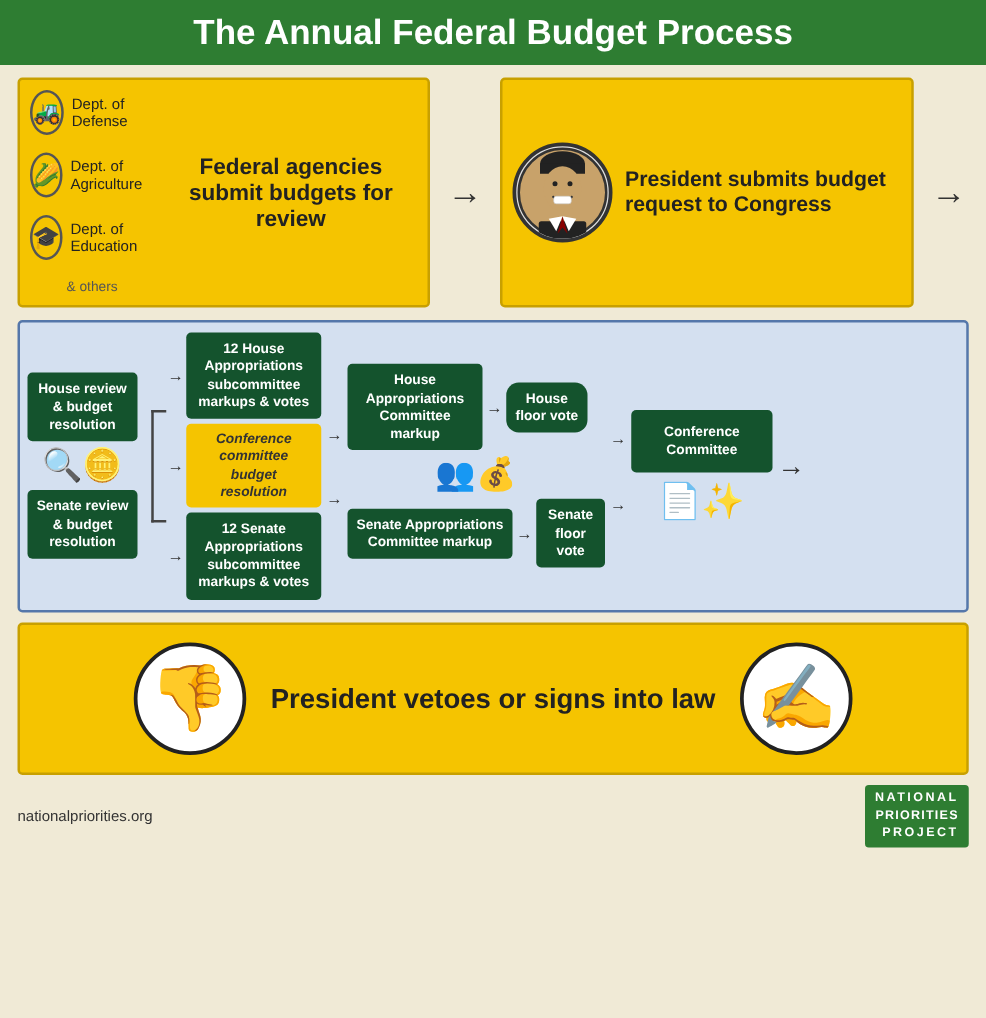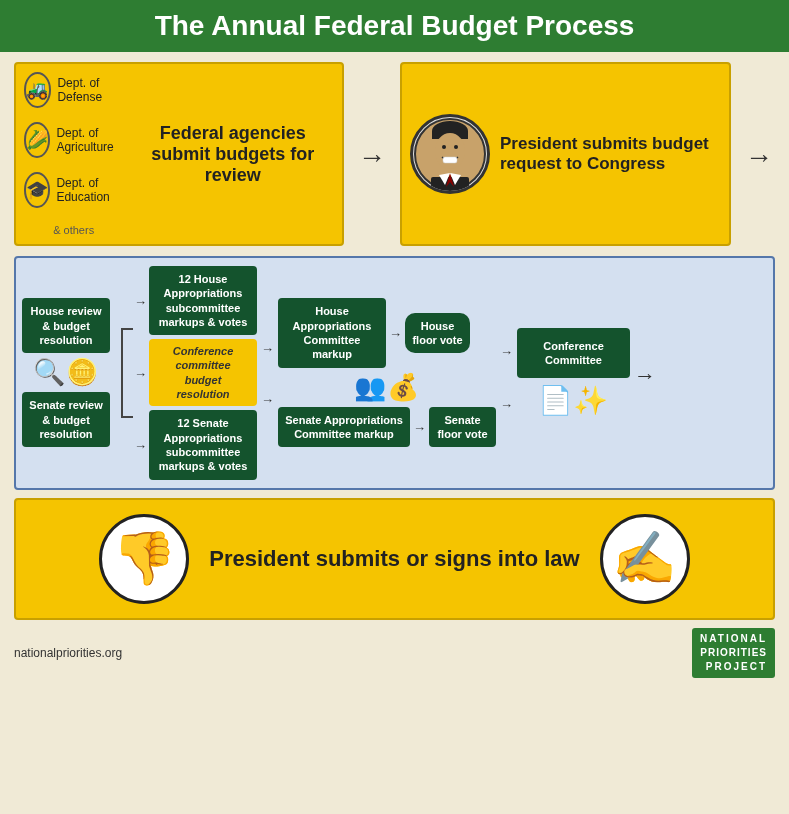--- a/index.html
+++ b/index.html
@@ -305,42 +305,42 @@
         <div style="display:flex;align-items:center;gap:3px;">
           <div class="blue-btn" style="width:108px;">House Appropriations Committee markup</div>
           <div style="font-size:13px;color:#333;font-weight:bold;">→</div>
           <div class="blue-btn" style="width:65px;border-radius:10px;">House floor vote</div>
         </div>
 
         <div style="text-align:center;font-size:26px;">👥💰</div>
         <div style="display:flex;align-items:center;gap:3px;">
           <div class="blue-btn" style="width:132px;">Senate Appropriations Committee markup</div>
           <div style="font-size:13px;color:#333;font-weight:bold;">→</div>
-          <div class="blue-btn" style="width:67px;">Senate floor vote</div>
+          <div class="blue-btn" style="width:55px;">Senate floor vote</div>
         </div>
       </div>
 
       <div style="display:flex;flex-direction:column;gap:4px;align-items:center;">
         <div style="font-size:13px;color:#333;font-weight:bold;margin-top:8px;">→</div>
         <div style="height:30px;"></div>
         <div style="font-size:13px;color:#333;font-weight:bold;">→</div>
       </div>
 
       <div style="display:flex;flex-direction:column;gap:6px;align-items:center;">
         <div class="blue-btn" style="width:113px;min-height:50px;display:flex;align-items:center;justify-content:center;">Conference Committee</div>
         <div style="font-size:28px;">📄✨</div>
       </div>
 
       <div style="font-size:22px;color:#333;font-weight:bold;">→</div>
     </div>
   </div>
 
   <div class="section3">
     <div class="circle-icon">👎</div>
-    <div class="veto-text">President submits or signs into law</div>
+    <div class="veto-text">President vetoes or signs into law</div>
     <div class="circle-icon">✍️</div>
   </div>
 
   <div class="footer-row">
     <span class="footer-url">nationalpriorities.org</span>
     <div class="npp-logo">
       <div style="font-size:10px;letter-spacing:2px;">NATIONAL</div>
       <div style="font-size:10px;font-weight:900;letter-spacing:1px;">PRIORITIES</div>
       <div style="font-size:10px;letter-spacing:2px;">PROJECT</div>
     </div>

